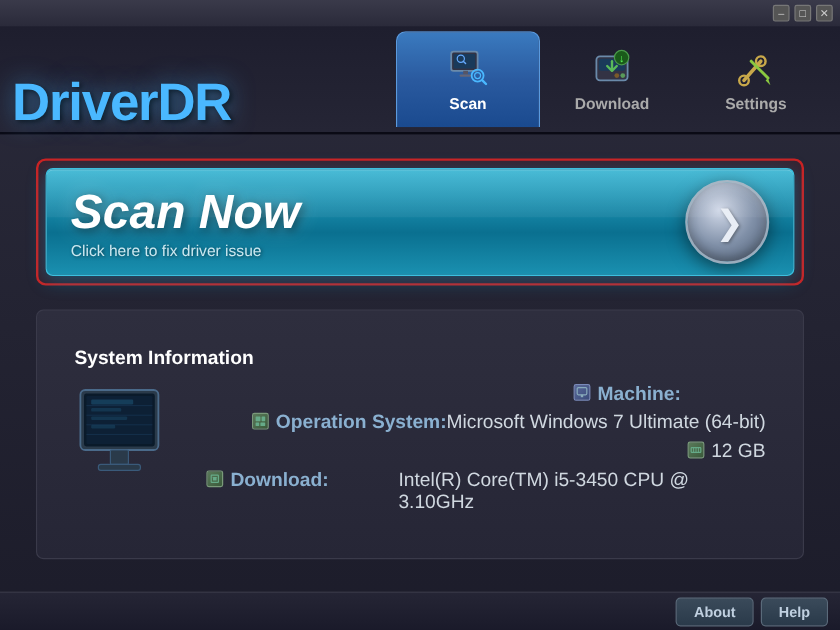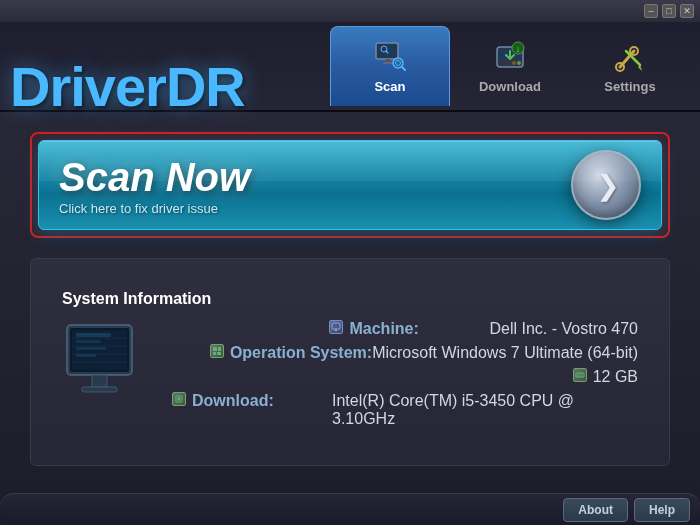--- a/index.html
+++ b/index.html
@@ -54,21 +54,21 @@
       display: flex;
       align-items: center;
       height: 90px;
       background: linear-gradient(180deg, #1e1e2e 0%, #252535 100%);
       padding: 0 10px;
       border-bottom: 2px solid #0a0a15;
     }
 
     .logo {
       flex: 0 0 220px;
-      font-size: 56px;
+      font-size: 44px;
       font-weight: bold;
       color: #4ab8ff;
       text-shadow: 0 0 20px rgba(74, 184, 255, 0.5), 2px 2px 4px rgba(0,0,0,0.8);
       letter-spacing: -1px;
       font-family: 'Arial Black', Arial, sans-serif;
       margin-top: 40px;
     }
 
     .nav-tabs {
       display: flex;
@@ -246,21 +246,20 @@
       position: absolute;
       bottom: 0; left: 0; right: 0;
       height: 32px;
       background: linear-gradient(180deg, #252535 0%, #1a1a2a 100%);
       border-top: 1px solid #3a3a4a;
       display: flex;
       align-items: center;
       justify-content: flex-end;
       padding: 0 10px;
       gap: 6px;
-      border-radius: 14px;
     }
 
     .bottom-btn {
       padding: 4px 14px;
       border-radius: 4px;
       font-size: 12px;
       font-weight: bold;
       cursor: pointer;
       border: 1px solid #5a6a7a;
       background: linear-gradient(180deg, #3a4a5a 0%, #2a3a4a 100%);
@@ -394,21 +393,20 @@
         <div class="sys-info-table">
 
           <div class="sys-info-row">
             <div class="sys-info-icon icon-box icon-box-blue">
               <svg width="10" height="10" viewBox="0 0 10 10">
                   <rect x="1" y="1" width="8" height="6" rx="1" fill="none" stroke="#8ab" stroke-width="1"></rect>
                   <rect x="4" y="7" width="2" height="2" fill="#8ab"></rect>
                 </svg>
             </div>
             <span class="sys-info-label">Machine:</span>
-            <span class="sys-info-value">Dell Inc. - Vostro 470</span>
           </div>
 
           <div class="sys-info-row">
             <div class="sys-info-icon icon-box">
               <svg width="10" height="10" viewBox="0 0 10 10">
                   <rect x="1" y="1" width="4" height="4" fill="#6a8" rx="0.5"></rect>
                   <rect x="6" y="1" width="3" height="4" fill="#6a8" rx="0.5"></rect>
                   <rect x="1" y="6" width="3" height="3" fill="#6a8" rx="0.5"></rect>
                   <rect x="5" y="6" width="4" height="3" fill="#6a8" rx="0.5"></rect>
                 </svg>

